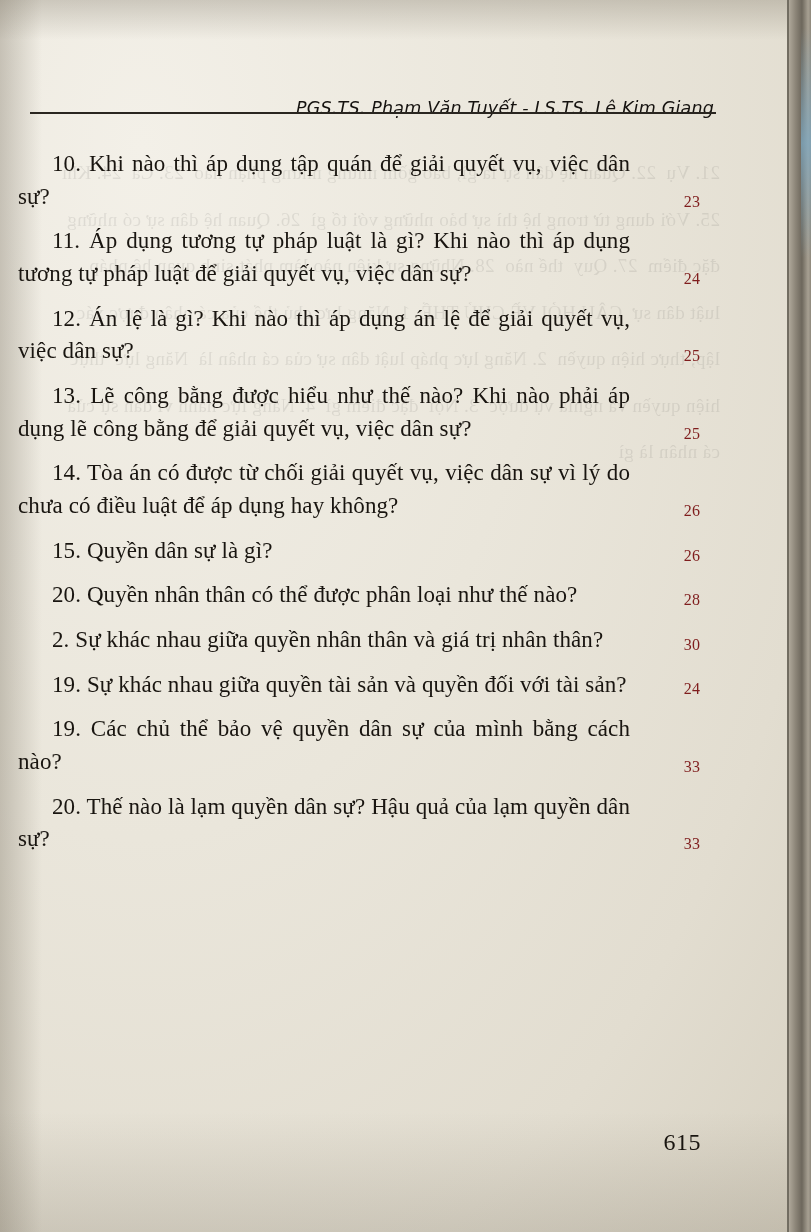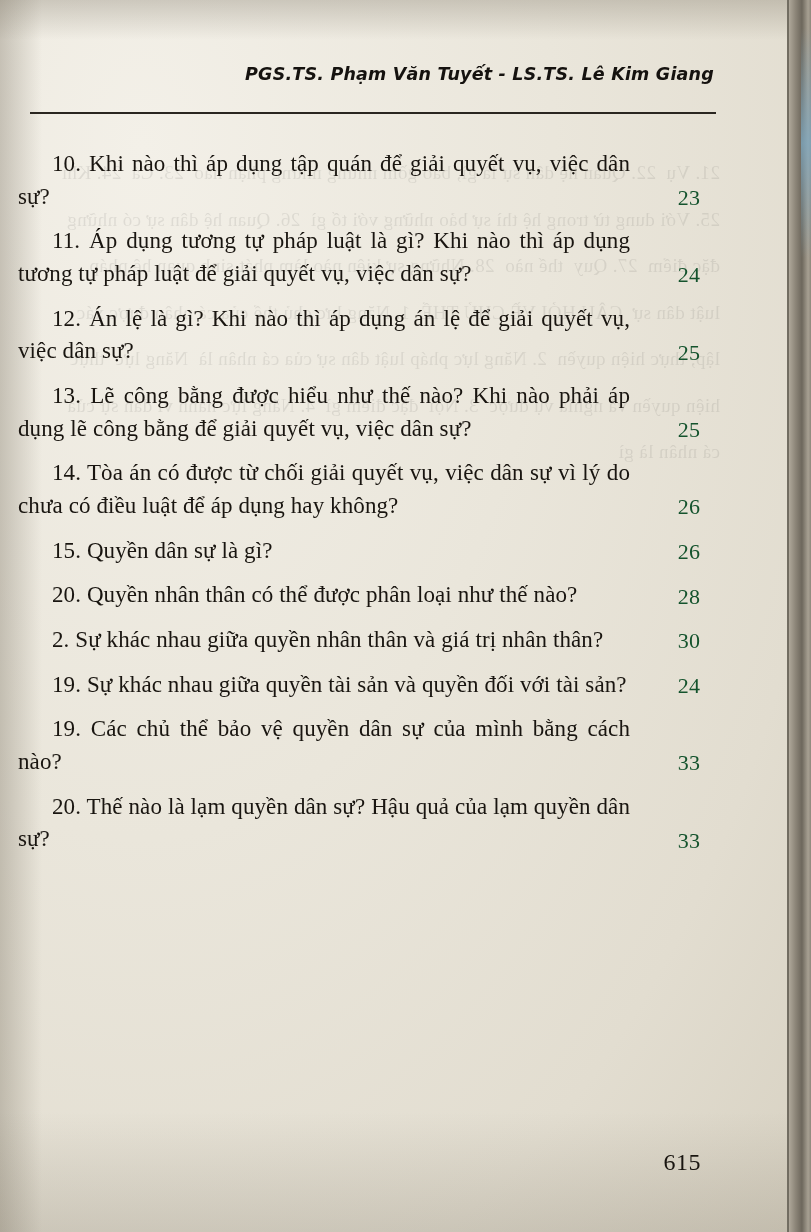--- a/index.html
+++ b/index.html
@@ -88,25 +88,25 @@
 
   
   .content {
     position: absolute;
     left: 0; top: 0;
     width: 787px; height: 1232px;
   }
   .running-head {
     position: absolute;
     left: 52px;
-    top: 64px;
+    top: 98px;
     width: 662px;
     text-align: right;
     font-family: "DejaVu Sans", sans-serif;
-    font-weight: bold;
+    font-weight: normal;
     font-style: italic;
     font-size: 17.5px;
     color: #15120f;
     letter-spacing: 0.2px;
   }
   .rule {
     position: absolute;
     left: 30px;
     top: 112px;
     width: 686px;
@@ -131,27 +131,27 @@
     text-align: justify;
     letter-spacing: 0.1px;
   }
   .toc-entry .pg {
     position: absolute;
     right: 8px;
     bottom: 0;
     width: 62px;
     text-align: right;
     text-indent: 0;
-    font-size: 22px;
-    color: #14532d;
+    font-size: 16px;
+    color: #7f1d1d;
   }
   .folio {
     position: absolute;
     right: 86px;
-    bottom: 56px;
+    bottom: 76px;
     font-size: 24px;
     color: #191510;
     letter-spacing: 0.5px;
     text-align: right;
   }
 </style>
 </head>
 <body>
 
 <div id="page">

